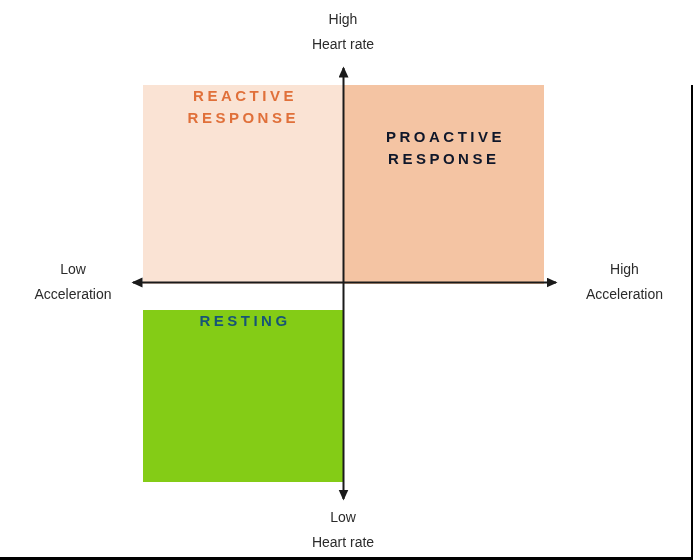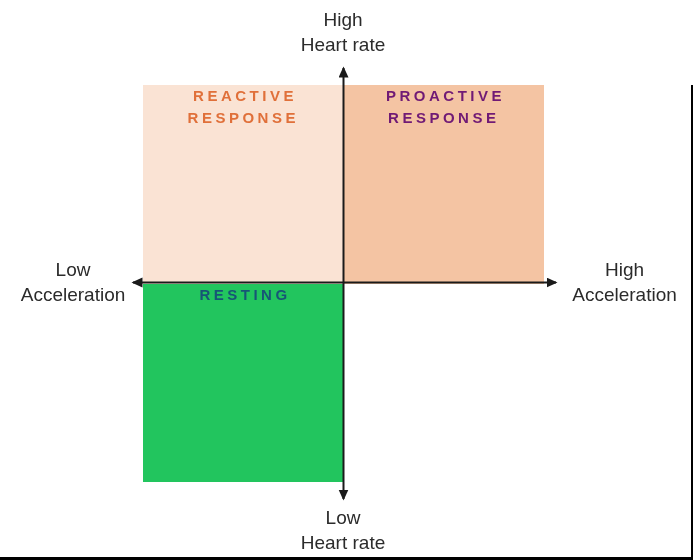--- a/index.html
+++ b/index.html
@@ -42,21 +42,21 @@
   .axes {
     position: absolute;
     left: 0;
     top: 0;
     pointer-events: none;
   }
 
   
   .axis-label {
     position: absolute;
-    font-size: 19px;
+    font-size: 14px;
     line-height: 25px;
     text-align: center;
     white-space: pre-line;
   }
   .axis-label.top    { left: 243px; top: 7px;   width: 200px; }
   .axis-label.bottom { left: 243px; top: 505px; width: 200px; }
   .axis-label.left   { left: 0px;   top: 257px; width: 146px; }
   .axis-label.right  { left: 556px; top: 257px; width: 137px; }
 
   
@@ -75,24 +75,24 @@
 <body>
 
 <div class="screen">
 
   <div class="quadrant-grid">
     <div class="quadrant" style="background-color: rgb(250, 227, 212);">
       <span class="quadrant-label" style="color: rgb(224, 112, 58);">REACTIVE
 RESPONSE</span>
     </div>
     <div class="quadrant" style="background-color: rgb(244, 196, 163);">
-      <span class="quadrant-label" style="color: #701a75;">PROACTIVE
+      <span class="quadrant-label" style="color: #0f172a; margin-top: 41px;">PROACTIVE
 RESPONSE</span>
     </div>
-    <div class="quadrant" style="background-color: #22c55e;">
+    <div class="quadrant" style="background-color: #84cc16; margin-top: 26px;">
       <span class="quadrant-label" style="color: rgb(23, 85, 118);">RESTING</span>
     </div>
   </div>
 
   <svg class="axes" width="693" height="560" viewBox="0 0 693 560" style="color: rgb(26, 26, 26);">
     <defs>
       <marker id="arrow" markerUnits="userSpaceOnUse" markerWidth="12" markerHeight="11" refX="9.5" refY="5" orient="auto-start-reverse">
         <path d="M0,0 L11,5 L0,10 Z" fill="currentColor"></path>
       </marker>
     </defs>

